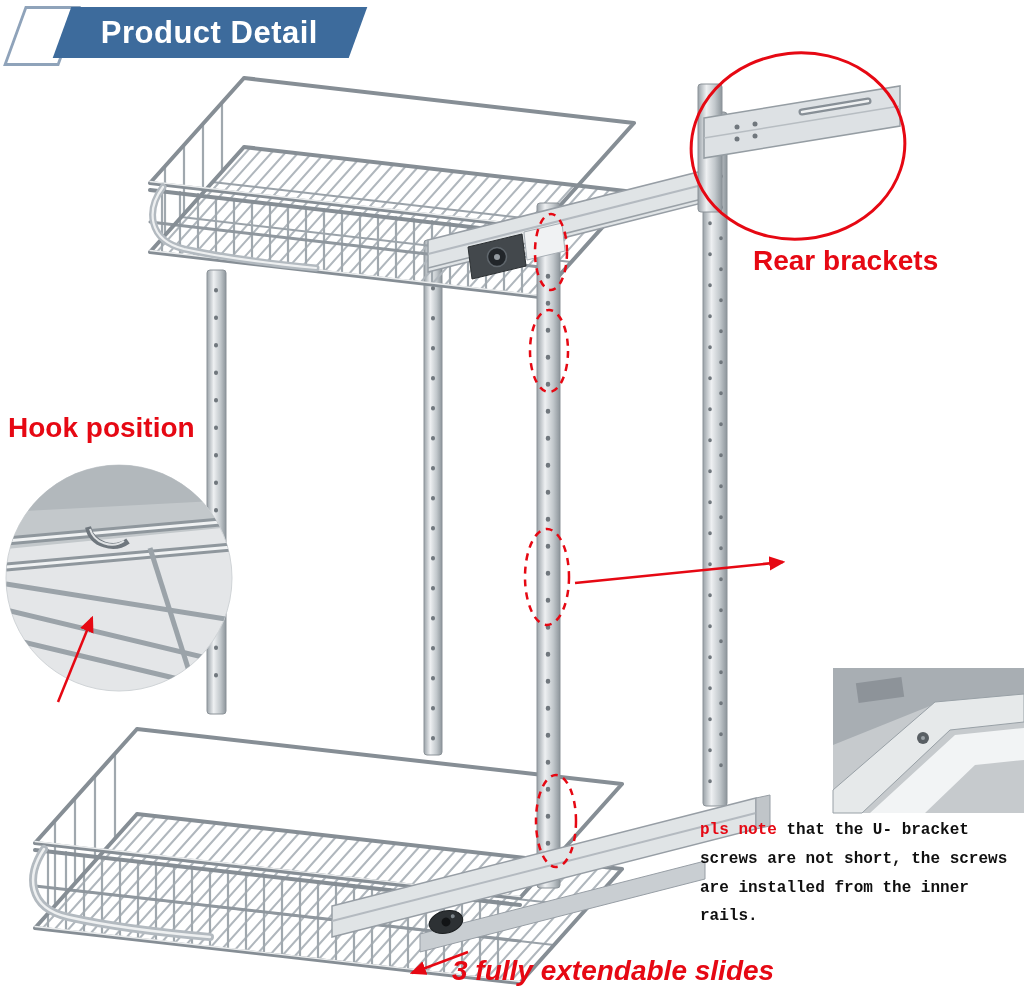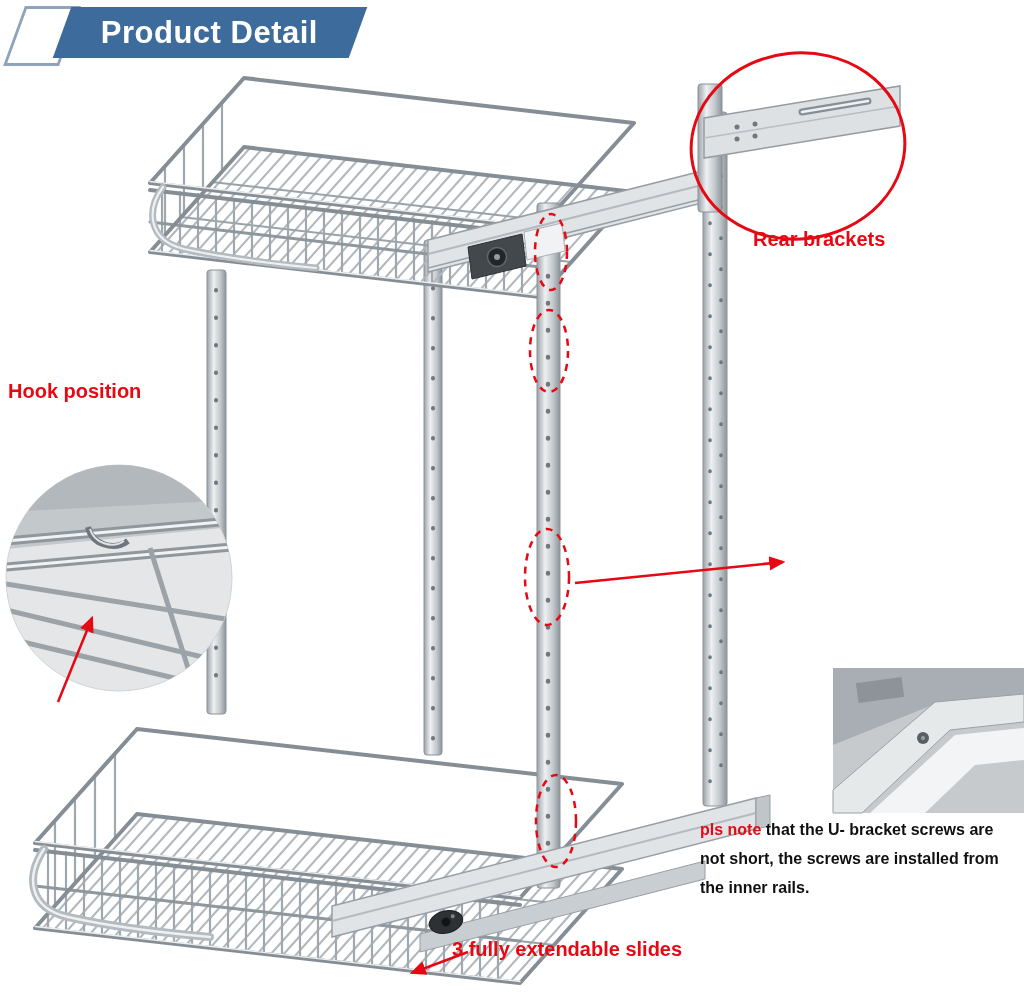--- a/index.html
+++ b/index.html
@@ -4,27 +4,27 @@
 <style>
   html,body{margin:0;padding:0;background:#fff;}
   #stage{position:relative;width:1024px;height:997px;background:#fff;overflow:hidden;
          font-family:"Liberation Sans",sans-serif;}
   .art{position:absolute;left:0;top:0;}
   .banner-ghost{position:absolute;left:14px;top:6px;width:50px;height:54px;
                 border:3px solid #8fa3ba;background:#fff;transform:skewX(-20deg);}
   .banner{position:absolute;left:62px;top:7px;width:296px;height:51px;background:#3d6b9c;
           transform:skewX(-20deg);display:flex;align-items:center;justify-content:center;}
   .banner span{transform:skewX(20deg);color:#fff;font-size:31px;font-weight:bold;letter-spacing:.5px;}
-  .label{position:absolute;font-weight:bold;color:#e60813;font-size:20px;line-height:1.15;}
+  .label{position:absolute;font-weight:bold;color:#e60813;font-size:28px;line-height:1.15;margin-top:17px;}
   .label-rear{left:753px;top:228px;}
-  .label-hook{left:8px;top:380px;}
+  .label-hook{left:8px;top:395px;}
   .label-height{left:738px;top:582px;width:284px;}
-  .label-slides{left:452px;top:938px;}
+  .label-slides{left:452px;top:938px;font-style:italic;}
   .note{position:absolute;left:700px;top:816px;width:322px;color:#101010;
-        font-size:16px;font-weight:bold;line-height:1.8;}
+        font-size:16px;font-weight:bold;line-height:1.8;font-family:Liberation Mono, monospace;}
   .note .lead{color:#e60813;}
 </style>
 </head>
 <body>
 
 <div id="stage">
 
   <svg class="art" width="1024" height="997" viewBox="0 0 1024 997">
     <defs>
       <linearGradient id="railGrad" x1="0" y1="0" x2="1" y2="0">

